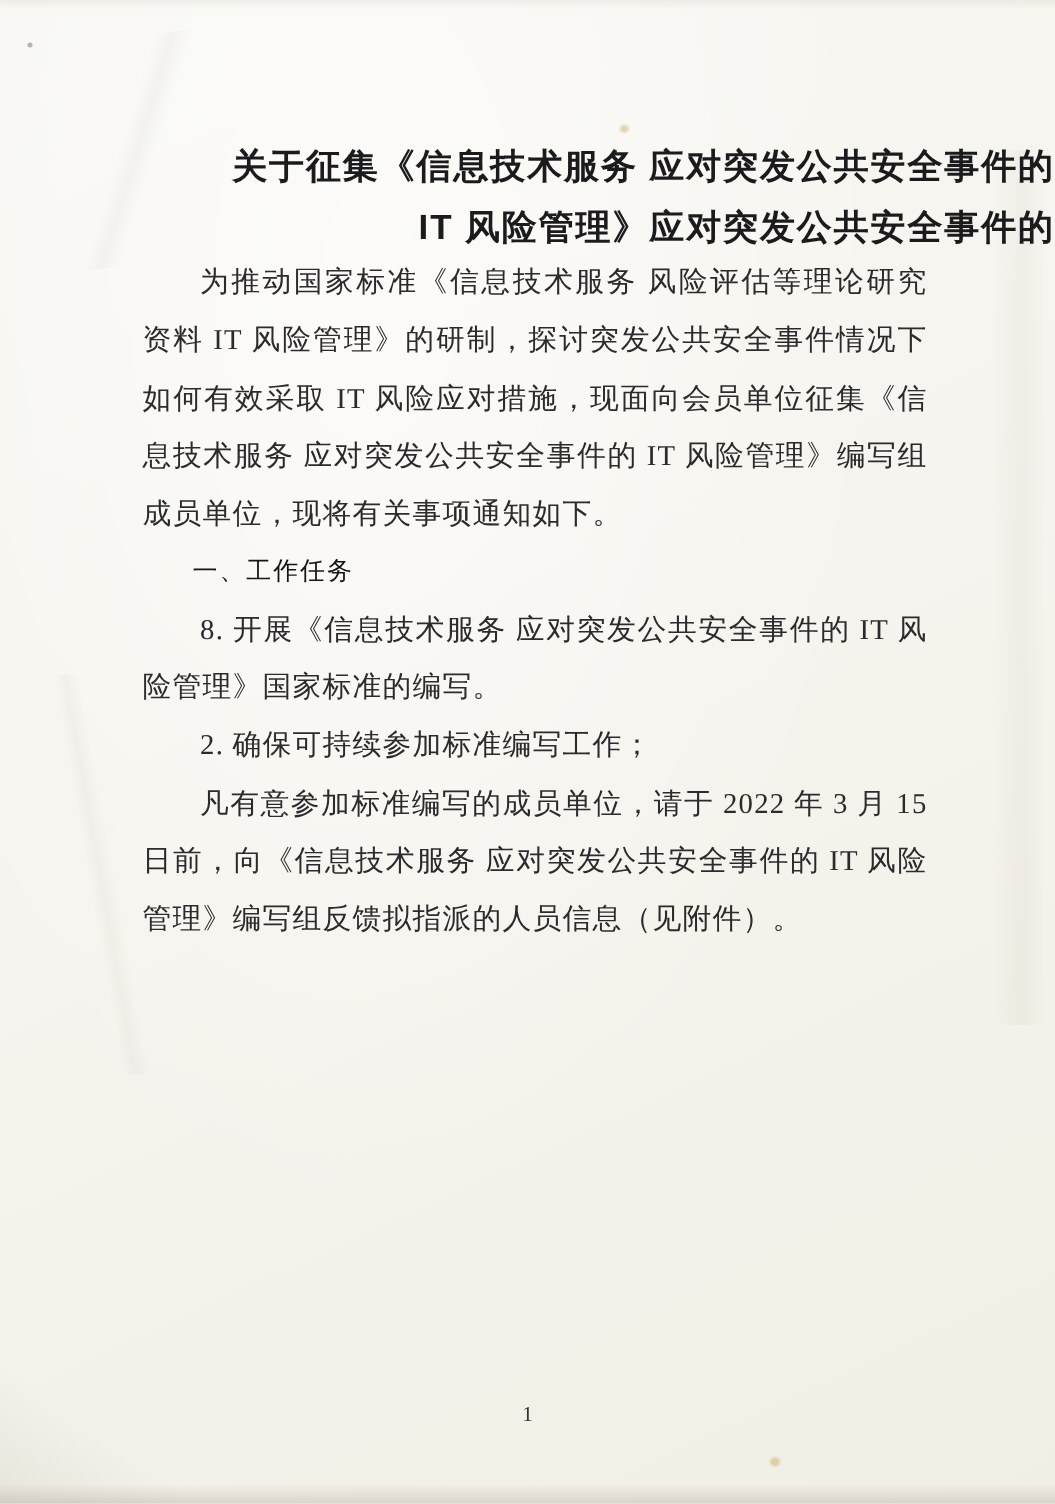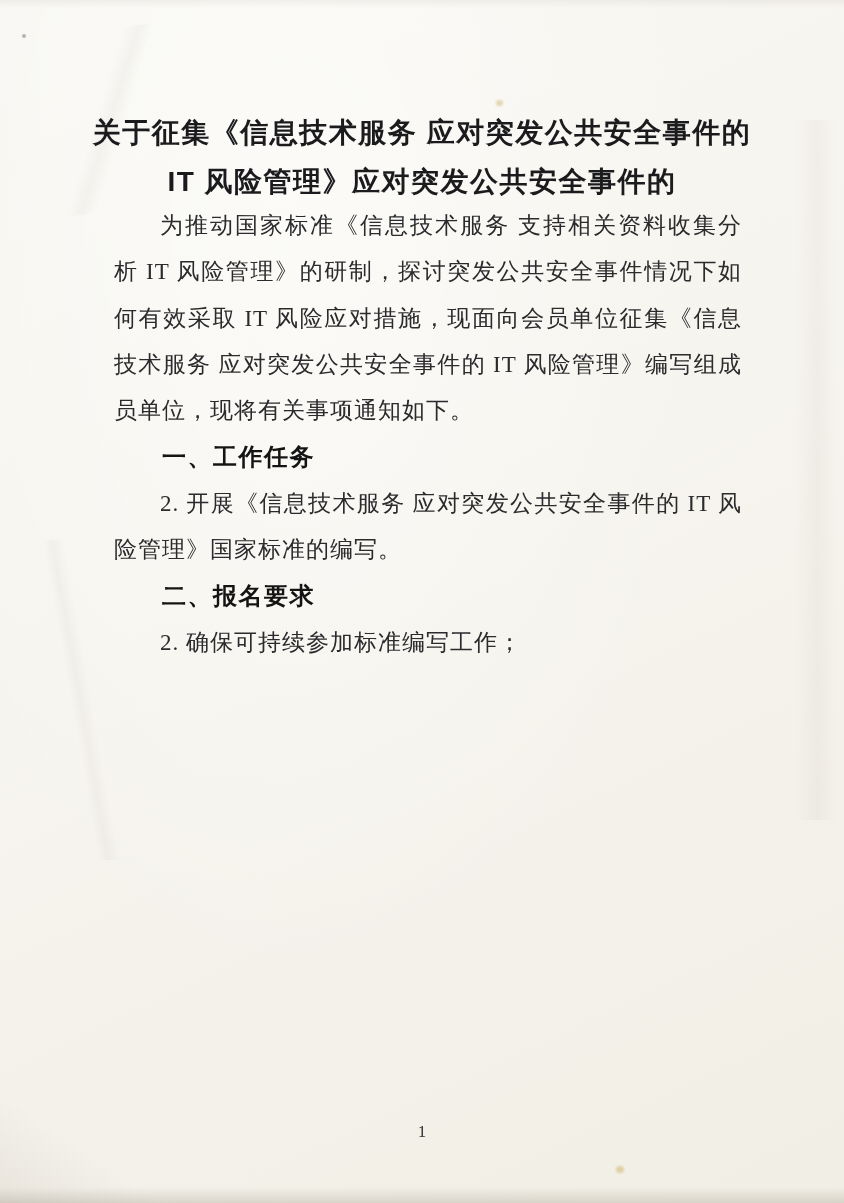--- a/index.html
+++ b/index.html
@@ -56,21 +56,21 @@
   .speck-1 { left: 496px; top: 100px; width: 7px; height: 6px; background: rgba(200,170,90,0.45); filter: blur(1px); }
   .speck-2 { left: 616px; top: 1166px; width: 8px; height: 7px; background: rgba(205,175,95,0.5); filter: blur(1px); }
   .speck-3 { left: 22px; top: 34px; width: 4px; height: 4px; background: rgba(60,55,50,0.35); filter: blur(0.5px); }
 
   .title {
     position: absolute;
     top: 108px;
     left: 0;
     width: 844px;
     margin: 0;
-    text-align: center;
+    text-align: right;
     font-family: "Liberation Sans", "DejaVu Sans", sans-serif;
     font-weight: bold;
     font-size: 28px;
     line-height: 49px;
     letter-spacing: 1.5px;
     color: #1b1b1d;
   }
   .title .tl { display: block; }
 
   .doc {
@@ -84,22 +84,22 @@
     color: #2b2a2c;
     text-align: justify;
     text-justify: inter-ideograph;
   }
   .doc p {
     margin: 0;
     text-indent: 2em;
   }
   .doc .heading {
     font-family: "Liberation Sans", "DejaVu Sans", sans-serif;
-    font-weight: bold;
-    font-size: 24px;
+    font-weight: normal;
+    font-size: 20px;
     color: #141414;
     letter-spacing: 1.5px;
   }
   .pageno {
     position: absolute;
     top: 1120px;
     left: 0;
     width: 844px;
     text-align: center;
     font-size: 17px;
@@ -122,22 +122,22 @@
   <div class="speck speck-1"></div>
   <div class="speck speck-2"></div>
   <div class="speck speck-3"></div>
 
   <h1 class="title">
     <span class="tl">关于征集《信息技术服务 应对突发公共安全事件的</span>
     <span class="tl">IT 风险管理》应对突发公共安全事件的</span>
   </h1>
 
   <div class="doc">
-    <p>为推动国家标准《信息技术服务 支持相关资料收集分析 IT 风险管理》的研制，探讨突发公共安全事件情况下如何有效采取 IT 风险应对措施，现面向会员单位征集《信息技术服务 应对突发公共安全事件的 IT 风险管理》编写组成员单位，现将有关事项通知如下。</p>
+    <p>为推动国家标准《信息技术服务 风险评估等理论研究资料 IT 风险管理》的研制，探讨突发公共安全事件情况下如何有效采取 IT 风险应对措施，现面向会员单位征集《信息技术服务 应对突发公共安全事件的 IT 风险管理》编写组成员单位，现将有关事项通知如下。</p>
     <p class="heading">一、工作任务</p>
-    <p>2. 开展《信息技术服务 应对突发公共安全事件的 IT 风险管理》国家标准的编写。</p>
-    <p class="heading">二、报名要求</p>
+    <p>8. 开展《信息技术服务 应对突发公共安全事件的 IT 风险管理》国家标准的编写。</p>
     <p>2. 确保可持续参加标准编写工作；</p>
+    <p>凡有意参加标准编写的成员单位，请于 2022 年 3 月 15 日前，向《信息技术服务 应对突发公共安全事件的 IT 风险管理》编写组反馈拟指派的人员信息（见附件）。</p>
   </div>
 
   <div class="pageno">1</div>
 
 </div>
 
 </body></html>

